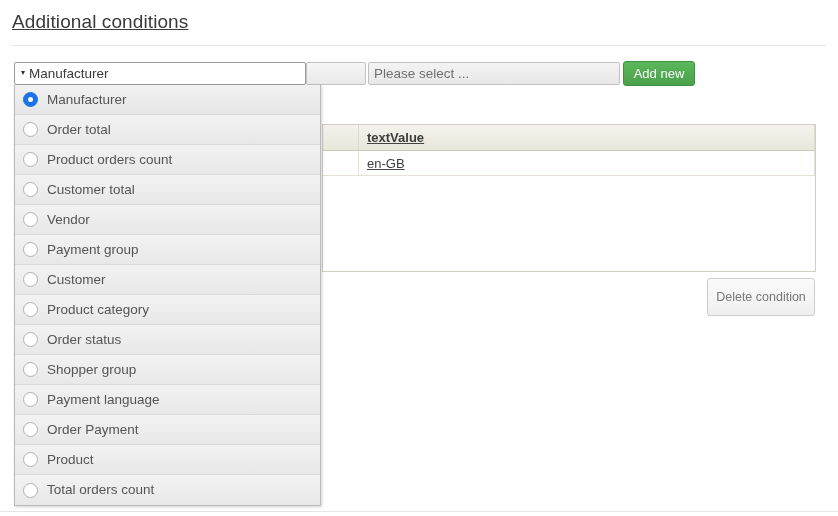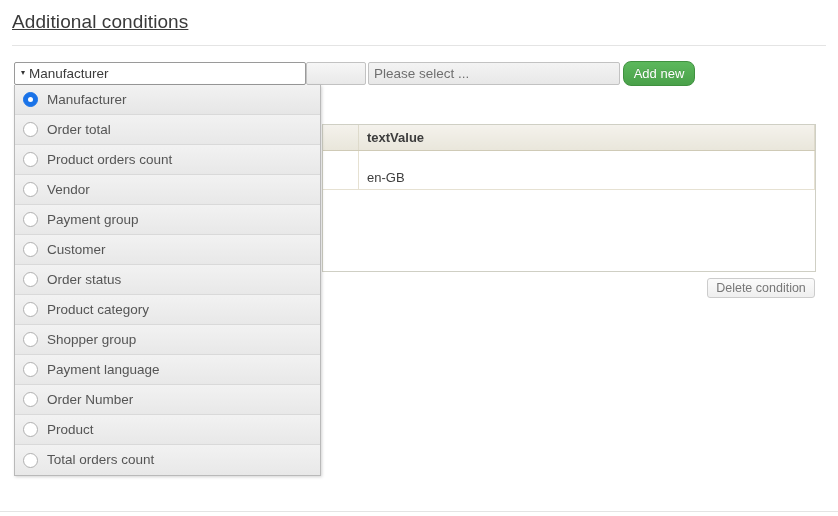--- a/index.html
+++ b/index.html
@@ -88,21 +88,21 @@
     padding-left: 5px;
   }
 
   .add-btn {
     position: absolute;
     left: 623px; top: 61px;
     width: 72px; height: 25px;
     box-sizing: border-box;
     background: linear-gradient(to bottom, #5cb85c 0%, #4aa14a 100%);
     border: 1px solid #409140;
-    border-radius: 8px;
+    border-radius: 3px;
     color: #ffffff;
     font-size: 13px;
     display: flex;
     align-items: center;
     justify-content: center;
     cursor: pointer;
     text-shadow: 0 -1px 0 rgba(0,0,0,0.12);
   }
 
   
@@ -167,48 +167,49 @@
     height: 148px;
     box-sizing: border-box;
     border: 1px solid #cfcfc4;
     background: #ffffff;
     overflow: hidden;
   }
   table.grid {
     border-collapse: collapse;
     width: 100%;
     table-layout: fixed;
+    text-decoration: underline;
   }
   table.grid th {
     background: linear-gradient(to bottom, #f4f2ec 0%, #e9e6db 100%);
     border-bottom: 1px solid #cfcab6;
     border-right: 1px solid #dedacb;
     height: 25px;
     font-size: 13px;
     font-weight: bold;
     color: #3d3d3d;
     text-align: left;
     padding: 0 0 0 8px;
   }
   table.grid th.col-check { width: 35px; padding: 0; }
   table.grid td {
     height: 24px;
     font-size: 13px;
     color: #3d3d3d;
     border-bottom: 1px solid #e6e1d2;
     border-right: 1px solid #e6e1d2;
-    padding: 14px 0 0 8px;
+    padding: 0 0 0 8px;
     background: #ffffff;
   }
   table.grid td.col-check { width: 35px; padding: 0; }
 
   .delete-btn {
     position: absolute;
     left: 707px; top: 278px;
-    width: 108px; height: 20px;
+    width: 108px; height: 38px;
     box-sizing: border-box;
     background: linear-gradient(to bottom, #fbfbfb 0%, #efefef 100%);
     border: 1px solid #cccccc;
     border-radius: 3px;
     color: #777777;
     font-size: 12.5px;
     display: flex;
     align-items: center;
     justify-content: center;
     cursor: pointer;
@@ -249,49 +250,53 @@
     <div class="dd-item">
       <span class="radio"></span>
       <span class="dd-label">Order total</span>
     </div>
     <div class="dd-item">
       <span class="radio"></span>
       <span class="dd-label">Product orders count</span>
     </div>
     <div class="dd-item">
       <span class="radio"></span>
+      <span class="dd-label">Customer total</span>
+    </div>
+    <div class="dd-item">
+      <span class="radio"></span>
       <span class="dd-label">Vendor</span>
     </div>
     <div class="dd-item">
       <span class="radio"></span>
       <span class="dd-label">Payment group</span>
     </div>
     <div class="dd-item">
       <span class="radio"></span>
       <span class="dd-label">Customer</span>
     </div>
     <div class="dd-item">
       <span class="radio"></span>
+      <span class="dd-label">Product category</span>
+    </div>
+    <div class="dd-item">
+      <span class="radio"></span>
       <span class="dd-label">Order status</span>
     </div>
     <div class="dd-item">
       <span class="radio"></span>
-      <span class="dd-label">Product category</span>
-    </div>
-    <div class="dd-item">
-      <span class="radio"></span>
       <span class="dd-label">Shopper group</span>
     </div>
     <div class="dd-item">
       <span class="radio"></span>
       <span class="dd-label">Payment language</span>
     </div>
     <div class="dd-item">
       <span class="radio"></span>
-      <span class="dd-label">Order Number</span>
+      <span class="dd-label">Order Payment</span>
     </div>
     <div class="dd-item">
       <span class="radio"></span>
       <span class="dd-label">Product</span>
     </div>
     <div class="dd-item">
       <span class="radio"></span>
       <span class="dd-label">Total orders count</span>
     </div>
   </div>

